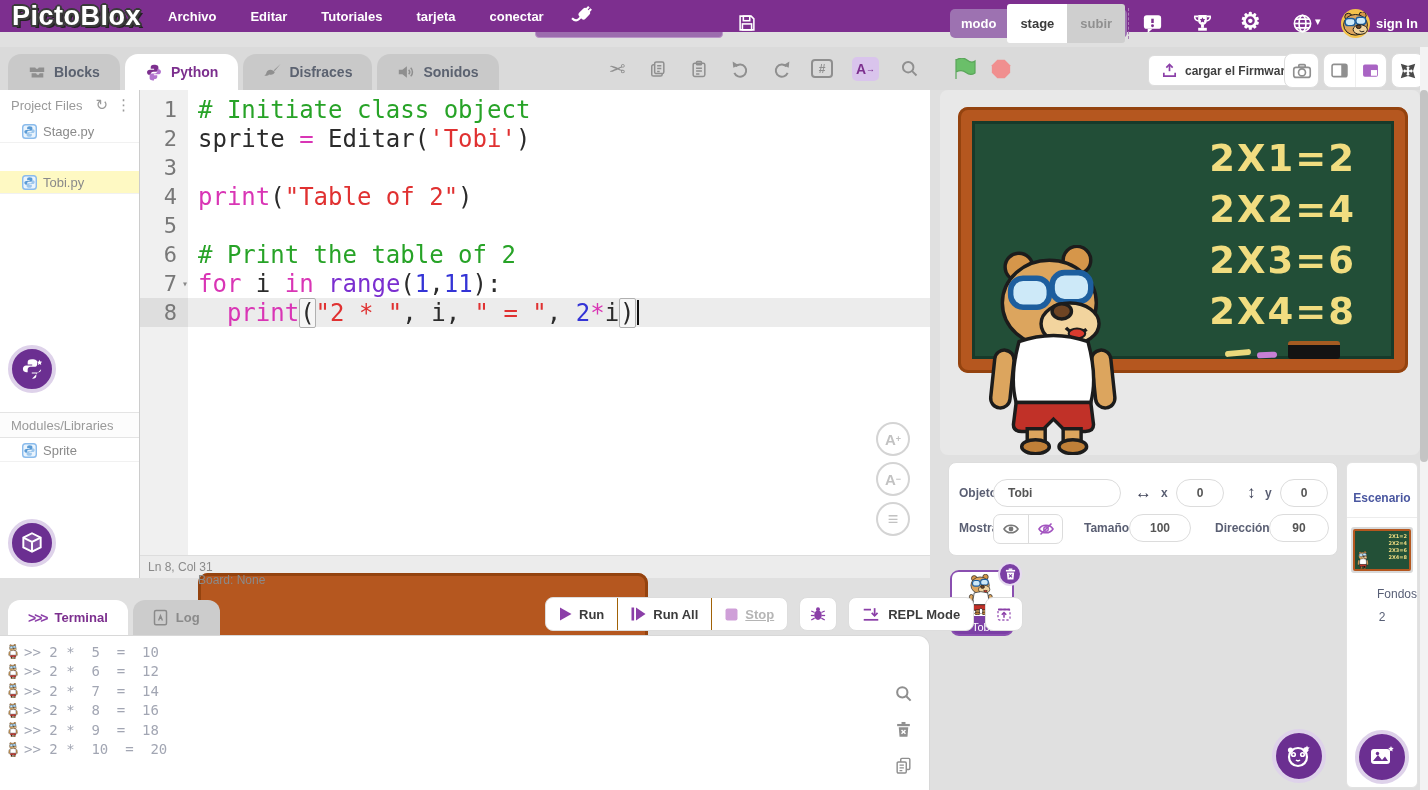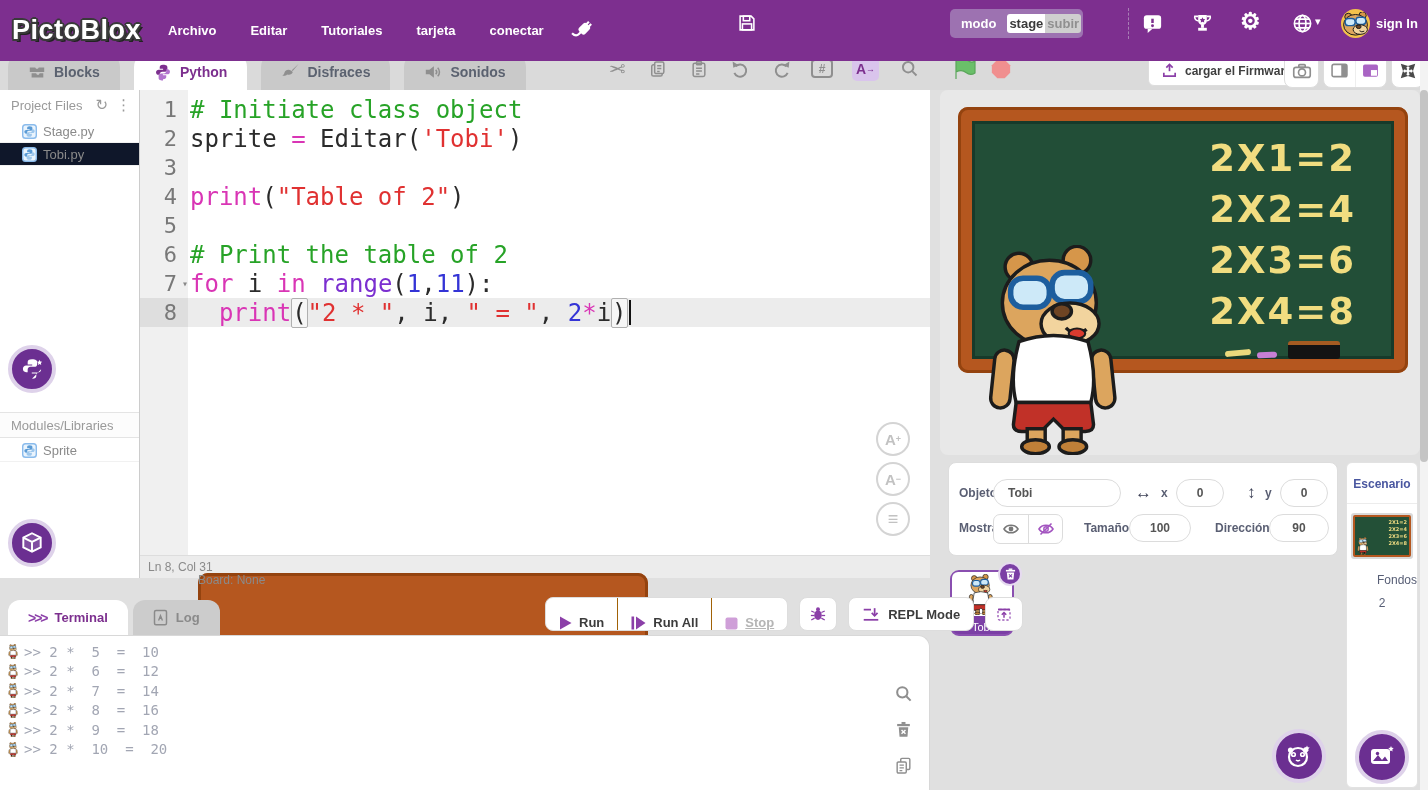--- a/index.html
+++ b/index.html
@@ -1,43 +1,43 @@
 <!DOCTYPE html>
 <html><head>
 <meta charset="utf-8">
 <style>
   * { margin:0; padding:0; box-sizing:border-box; }
   html,body { width:1428px; height:790px; overflow:hidden; }
   body { position:relative; background:#e0e0e0; font-family:"Liberation Sans",sans-serif; }
   svg { display:block; }
 
   
-  .header { position:absolute; left:0; top:0; width:1428px; height:61px; background:#7d2f8f; display:flex; align-items:center; z-index:30; }
+  .header { position:absolute; left:0; top:0; width:1428px; height:32px; background:#7d2f8f; display:flex; align-items:center; z-index:30; }
   .logo { margin-left:12px; font-size:27px; font-weight:800; color:#fff; letter-spacing:.5px;
           text-shadow:2px 0 0 #3a3a3a,-2px 0 0 #3a3a3a,0 2px 0 #3a3a3a,0 -2px 0 #3a3a3a,1.5px 1.5px 0 #3a3a3a,-1.5px -1.5px 0 #3a3a3a,1.5px -1.5px 0 #3a3a3a,-1.5px 1.5px 0 #3a3a3a,3px 3px 0 #222; }
   .menu { display:flex; margin-left:10px; }
   .menu-item { color:#fff; font-size:13px; font-weight:bold; padding:0 17px; line-height:47px; cursor:default; }
   .hdr-plug { margin-left:8px; width:26px; height:26px; }
   .project-input { position:absolute; left:535px; top:8px; width:188px; height:30px; background:#9c6cae; border:1px solid #ba96c8; border-radius:4px; color:#fff; font-size:13px; font-weight:bold; line-height:28px; padding-left:10px; }
   .save-btn { position:absolute; left:736px; top:12px; width:22px; height:22px; }
   .mode-group { position:absolute; left:950px; top:9px; height:29px; background:#9d72b1; border-radius:5px; display:flex; align-items:center; padding:2px 2px 2px 0; }
   .mode-label { color:#fff; font-size:13px; font-weight:bold; padding:0 11px; }
-  .mode-opt { height:19px; display:flex; align-items:center; padding:0 2px; font-size:13px; font-weight:bold; }
+  .mode-opt { height:39px; display:flex; align-items:center; padding:0 13px; font-size:13px; font-weight:bold; }
   .mode-opt.active { background:#fff; color:#3a3a3a; border-radius:3px 0 0 3px; }
   .mode-opt.inactive { background:#cfcfcf; color:#909090; border-radius:0 3px 3px 0; }
   .hdr-sep { position:absolute; left:1128px; top:8px; height:31px; border-left:1px dashed #a87fb5; }
   .hdr-ic { position:absolute; top:12px; width:23px; height:23px; }
   .gear-glyph { position:absolute; left:1240px; top:8px; font-size:23px; color:#fff; font-weight:bold; }
   .globe-caret { position:absolute; left:1315px; top:15px; color:#fff; font-size:11px; }
   .avatar { position:absolute; left:1341px; top:9px; width:29px; height:29px; border-radius:50%; background:#f3c14b; overflow:hidden; }
   .signin { position:absolute; left:1376px; top:16px; color:#fff; font-size:13px; font-weight:bold; }
 
   
   .tabbar { position:absolute; left:0; top:47px; width:1428px; height:43px; background:#dadada; }
-  .tabs { position:absolute; left:8px; bottom:0; display:flex; gap:14px; align-items:flex-end; }
+  .tabs { position:absolute; left:8px; bottom:0; display:flex; gap:5px; align-items:flex-end; }
   .tab { height:36px; display:flex; align-items:center; gap:8px; padding:0 20px; border-radius:13px 13px 0 0; background:#c9c9c9; color:#5b6270; font-size:14px; font-weight:bold; }
   .tab.active { background:#fff; color:#7c2f8e; }
   .tab svg { width:18px; height:18px; }
   .edit-tools { position:absolute; left:606px; top:0; height:43px; display:flex; gap:19px; align-items:center; }
   .tool { width:22px; height:22px; color:#8f8f8f; display:flex; align-items:center; justify-content:center; }
   .cut-glyph { font-size:20px; transform:scaleX(-1); }
   .comment-box { width:22px; height:19px; border:2px solid #8f8f8f; border-radius:4px; font-size:12px; font-weight:bold; color:#8f8f8f; display:flex; align-items:center; justify-content:center; }
   .a-chip { width:27px; height:24px; background:#d9c4ec; border-radius:5px; color:#7c2f8e; font-weight:bold; font-size:14px; display:flex; align-items:center; justify-content:center; }
   .a-chip sup { font-size:9px; }
   .flag-stop { margin-left:14px; display:flex; gap:13px; align-items:center; }
@@ -45,53 +45,53 @@
   .sq-btn { position:absolute; top:53px; height:35px; background:#fff; border:1px solid #ddd; border-radius:8px; display:flex; align-items:center; justify-content:center; }
   .panel-group { position:absolute; left:1323px; top:53px; width:64px; height:35px; background:#fff; border:1px solid #ddd; border-radius:8px; display:flex; }
   .panel-cell { flex:1; display:flex; align-items:center; justify-content:center; }
   .panel-cell + .panel-cell { border-left:1px solid #eee; }
 
   
   .sidebar { position:absolute; left:0; top:90px; width:140px; height:488px; background:#fff; border-right:1px solid #ccc; }
   .pf-header { height:30px; display:flex; align-items:center; padding:0 8px 0 11px; color:#9a9a9a; font-size:13px; }
   .pf-actions { margin-left:auto; display:flex; gap:8px; color:#9a9a9a; font-size:15px; }
   .file-row { height:23px; display:flex; align-items:center; padding-left:22px; gap:6px; font-size:13px; color:#8a8a8a; border-bottom:1px solid #f1f1f1; }
-  .file-row.selected { background:#0f172a; }
+  .file-row.selected { background:#fef9c3;margin-top:28px; }
   .file-row svg { width:15px; height:15px; }
   .side-btn { position:absolute; left:8px; width:48px; height:48px; border-radius:50%; background:#6b2f91; border:4px solid #ded2ea; display:flex; align-items:center; justify-content:center; }
   .side-btn svg { width:26px; height:26px; }
   .modules-header { position:absolute; left:0; top:322px; width:100%; height:26px; display:flex; align-items:center; padding-left:11px; color:#9a9a9a; font-size:13px; background:#fcfcfc; border-top:1px solid #e4e4e4; border-bottom:1px solid #e4e4e4; }
   .module-row { position:absolute; left:0; top:349px; width:100%; height:23px; display:flex; align-items:center; padding-left:22px; gap:6px; font-size:13px; color:#8a8a8a; border-bottom:1px solid #f1f1f1; }
   .module-row svg { width:15px; height:15px; }
 
   
   .editor { position:absolute; left:140px; top:90px; width:790px; height:465px; background:#fff; overflow:hidden; }
   .gutter-strip { position:absolute; left:0; top:0; width:48px; height:100%; background:#f0f0f0; }
   .code-rows { position:absolute; left:0; top:5px; width:100%; }
   .code-row { display:flex; height:29px; font-family:"DejaVu Sans Mono",monospace; font-size:24px; }
   .gut { flex:0 0 48px; display:flex; align-items:center; justify-content:flex-end; padding-right:11px; color:#787878; font-size:22px; position:relative; }
   .fold { position:absolute; right:0; top:9px; font-size:10px; color:#888; }
-  .cline { flex:1; display:flex; align-items:center; padding-left:2px; white-space:pre; }
+  .cline { flex:1; display:flex; align-items:center; padding-left:10px; white-space:pre; }
   .code-row.active .gut { background:#dedede; }
   .code-row.active .cline { background:#ececec; }
   .com{color:#27a327} .kw{color:#d935b5} .bi{color:#7b2fd0} .num{color:#3434d6} .str{color:#e03131} .pln{color:#2b2b2b}
   .brk{ color:#2b2b2b; border:1px solid #b0b0b0; background:#f6f6f6; border-radius:2px; }
   .caret-bar { display:inline-block; width:2px; height:25px; background:#111; margin-left:1px; }
   .ed-fab { position:absolute; right:20px; width:34px; height:34px; border-radius:50%; border:2px solid #d4d4d4; color:#c2c2c2; font-weight:bold; font-size:15px; display:flex; align-items:center; justify-content:center; background:transparent; }
   .statusbar { position:absolute; left:140px; top:555px; width:790px; height:23px; background:#ececec; border-top:1px solid #ddd; font-size:12px; color:#8a8a8a; display:flex; align-items:center; }
   .statusbar .pos { margin-left:8px; } .statusbar .board { margin-left:40px; }
 
   
   .term-tabs { position:absolute; left:8px; top:600px; display:flex; gap:5px; align-items:flex-end; z-index:5; }
   .tab2 { height:35px; display:flex; align-items:center; gap:8px; padding:0 20px; border-radius:12px 12px 0 0; font-size:13px; font-weight:bold; background:#cccccc; color:#8a8a8a; }
   .tab2.active { background:#fff; color:#7c2f8e; }
   .prompt-ic { font-weight:800; color:#8b3fa8; letter-spacing:-2px; font-size:14px; }
   .run-row { position:absolute; left:545px; top:597px; display:flex; gap:11px; align-items:center; z-index:6; }
   .run-group { display:flex; border:1px solid #ddd; background:#fff; border-radius:8px; height:34px; }
-  .run-item { display:flex; align-items:flex-end; gap:7px; padding:0 13px; font-size:13px; font-weight:bold; color:#3c3c3c; }
+  .run-item { display:flex; align-items:center; gap:7px; padding:0 13px; font-size:13px; font-weight:bold; color:#3c3c3c; }
   .run-item + .run-item { border-left:1px solid #a16207; }
   .run-item.disabled { color:#b5b5b5;text-decoration:underline; }
   .icon-btn { width:38px; height:34px; border:1px solid #ddd; border-radius:8px; background:#fff; display:flex; align-items:center; justify-content:center; }
   .repl-btn { height:34px; display:flex; align-items:center; gap:8px; padding:0 13px; border:1px solid #ddd; border-radius:8px; background:#fff; font-size:13px; font-weight:bold; color:#3c3c3c; }
   .terminal { position:absolute; left:0; top:635px; width:930px; height:155px; background:#fff; border-top:1px solid #d8d8d8; border-right:1px solid #d8d8d8; border-radius:0 12px 0 0; padding:6px 0 0 8px; }
   .term-line { display:flex; align-items:center; gap:5px; height:19.5px; font-family:"DejaVu Sans Mono",monospace; font-size:14px; color:#a2a6b3; white-space:pre; }
   .term-line svg { width:11px; height:15px; flex:0 0 11px; }
   .term-icons { position:absolute; right:16px; top:48px; display:flex; flex-direction:column; gap:17px; }
   .term-icons svg { width:19px; height:19px; }
 
@@ -118,21 +118,21 @@
   
   .sprite-card { position:absolute; left:950px; top:570px; width:64px; height:66px; border:2px solid #8a4fb0; border-radius:9px; background:#7b3fa5; }
   .sprite-thumb { position:absolute; left:0; top:0; width:100%; height:44px; background:#fff; border-radius:6px 6px 0 0; display:flex; align-items:center; justify-content:center; }
   .sprite-thumb svg { width:30px; height:41px; }
   .sprite-card-label { position:absolute; left:0; bottom:1px; width:100%; text-align:center; color:#fff; font-size:11px; }
   .del-badge { position:absolute; right:-10px; top:-10px; width:24px; height:24px; border-radius:50%; background:#7b3fa5; border:2px solid #e6daf0; display:flex; align-items:center; justify-content:center; }
   .del-badge svg { width:11px; height:12px; }
 
   
   .esc-card { position:absolute; left:1346px; top:462px; width:72px; height:326px; background:#fff; border:1px solid #e2e2e2; border-radius:6px; }
-  .esc-title { text-align:center; font-size:12px; font-weight:bold; color:#4a57a0; padding:14px 0 12px; border-bottom:1px solid #ececec; }
+  .esc-title { text-align:center; font-size:12px; font-weight:bold; color:#4a57a0; padding:28px 0 12px; border-bottom:1px solid #ececec; }
   .esc-thumb { margin:9px auto 0; width:62px; height:46px; background:#d9d9d9; border-radius:3px; padding:2px; position:relative; }
   .esc-thumb-board { width:100%; height:100%; background:#235037; border:2px solid #b5571f; border-radius:2px; position:relative; overflow:hidden; }
   .thumb-lines { position:absolute; right:2px; top:2px; text-align:right; }
   .thumb-line { font-size:5px; line-height:7px; color:#f0dc82; font-weight:bold; font-family:"DejaVu Sans",sans-serif; }
   .thumb-bear { position:absolute; left:2px; bottom:0; width:13px; height:18px; }
   .esc-fondos { text-align:right; font-size:12px; color:#575e75; margin-top:14px; }
   .esc-count { text-align:center; font-size:12px; color:#575e75; margin-top:9px; }
   .round-add { position:absolute; width:54px; height:54px; border-radius:50%; background:#6b2f91; border:4px solid #ded2ea; display:flex; align-items:center; justify-content:center; }
   .round-add svg { width:26px; height:26px; }
 

